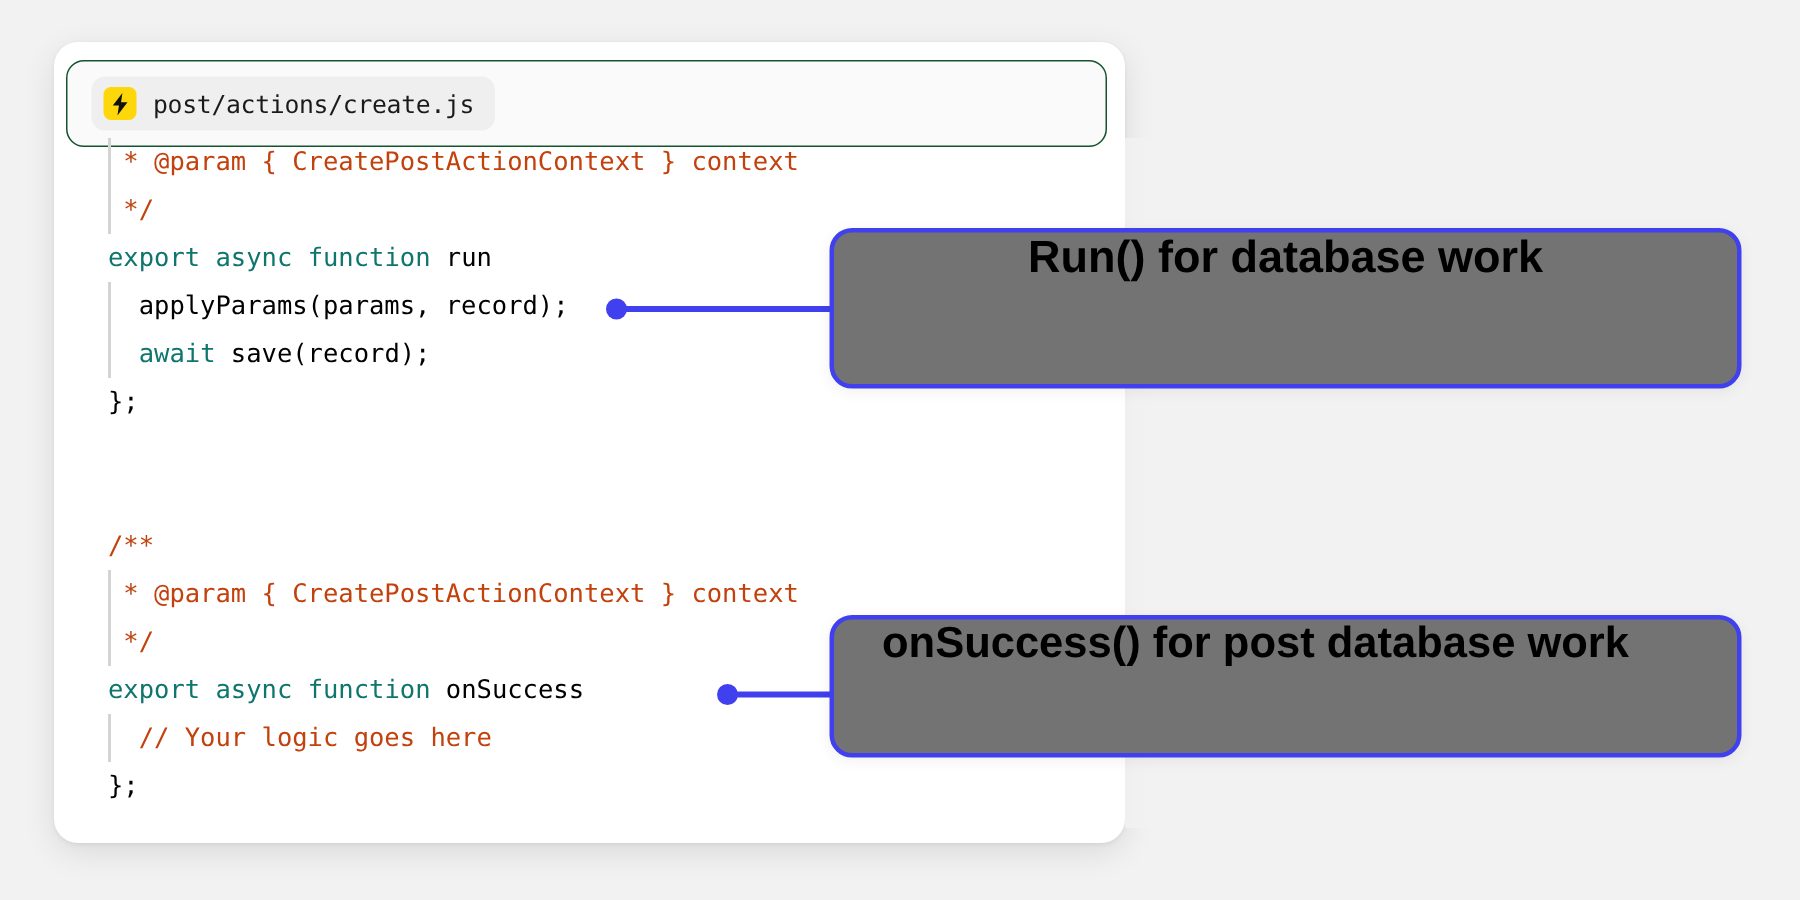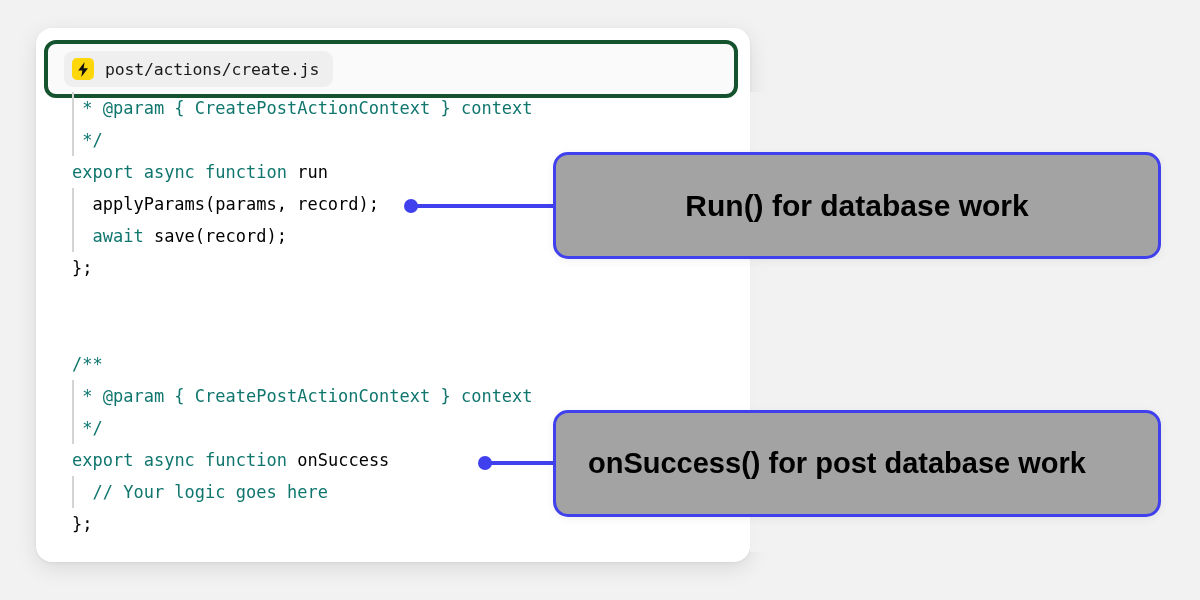--- a/index.html
+++ b/index.html
@@ -29,21 +29,21 @@
   }
 
   
   .tab-bar {
     position: absolute;
     left: 8px;
     top: 12px;
     width: 694px;
     height: 58px;
     background: #fafafa;
-    border: 4px solid #14532d;
+    border: 1px solid #14532d;
     border-radius: 12px;
     display: flex;
     align-items: center;
     padding-left: 16px;
   }
 
   .file-pill {
     display: flex;
     align-items: center;
     gap: 11px;
@@ -103,42 +103,41 @@
     left: 72px;
     top: 0;
     width: 1.5px;
     height: 32px;
     background: #d4d4d4;
   }
 
   .code-line.blank { height: 32px; }
 
   .kw  { color: #0f766e; }
-  .cm  { color: #0f766e; }
+  .cm  { color: #c2410c; }
   .id  { color: #000000; }
 
   
   .code-fade {
     position: absolute;
     left: 750px;
     top: 92px;
     width: 450px;
     height: 460px;
     background: linear-gradient(to right, rgba(242,242,242,0.82) 0%, #f2f2f2 26%, #f2f2f2 100%);
     pointer-events: none;
   }
 
   
   .callout {
     position: absolute;
-    background: #a3a3a3;
+    background: #737373;
     border: 3px solid #4040ee;
     border-radius: 15px;
     display: flex;
-    align-items: center;
     box-shadow: 0 2px 10px rgba(0,0,0,0.06);
   }
 
   .callout-text {
     font-family: "Liberation Sans", sans-serif;
     font-weight: bold;
     color: #000000;
     white-space: nowrap;
   }
 
@@ -148,21 +147,21 @@
     width: 608px;
     height: 107px;
     justify-content: center;
   }
   #callout-run .callout-text { font-size: 30px; }
 
   #callout-onsuccess {
     left: 553px;
     top: 410px;
     width: 608px;
-    height: 107px;
+    height: 95px;
     justify-content: flex-start;
     padding-left: 32px;
   }
   #callout-onsuccess .callout-text { font-size: 29px; }
 
   
   .connector-line {
     position: absolute;
     height: 4px;
     background: #4040ee;

